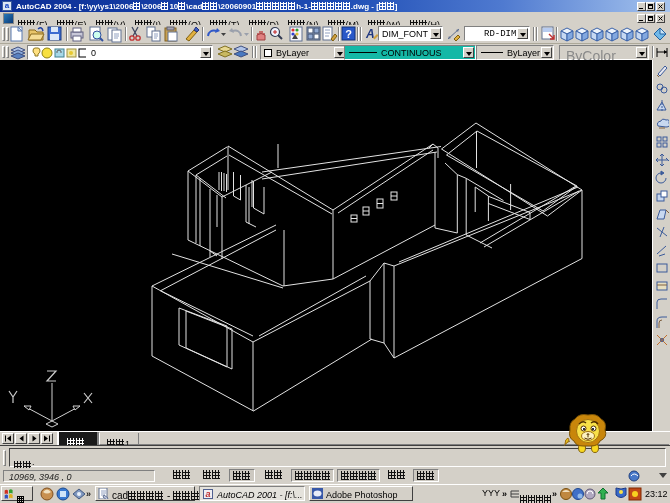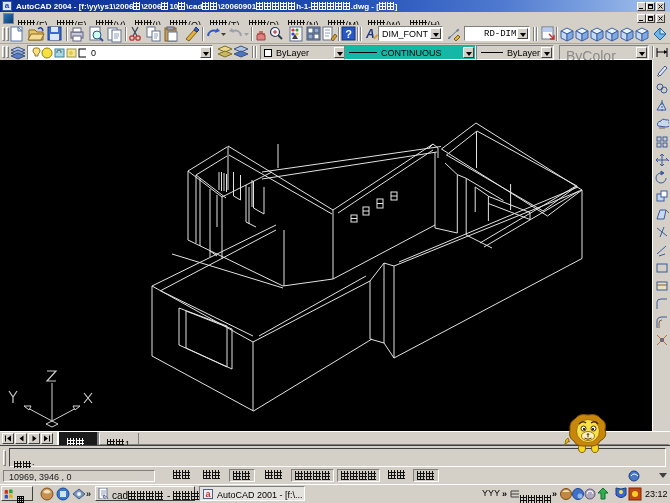--- a/index.html
+++ b/index.html
@@ -4,21 +4,21 @@
 *{margin:0;padding:0;box-sizing:border-box;font-family:"Liberation Sans",sans-serif;}
 html,body{width:670px;height:503px;overflow:hidden;background:#d4d0c8;}
 #scr{position:relative;width:670px;height:503px;}
 .abs{position:absolute;}
 
 .h{display:inline-block;width:8px;height:9px;margin-right:1px;vertical-align:-1px;
 background:repeating-linear-gradient(90deg,#111 0 1px,transparent 1px 3px),repeating-linear-gradient(0deg,#111 0 1px,transparent 1px 3px);}
 .hw{background:repeating-linear-gradient(90deg,#fff 0 1px,transparent 1px 3px),repeating-linear-gradient(0deg,#fff 0 1px,transparent 1px 3px);}
 .hb{background:repeating-linear-gradient(90deg,#000 0 1px,transparent 1px 2px),repeating-linear-gradient(0deg,#000 0 1px,transparent 1px 2px);}
 .raised{border-top:1px solid #fff;border-left:1px solid #fff;border-right:1px solid #404040;border-bottom:1px solid #404040;background:#d4d0c8;}
-.sunken{border-top:1px solid #808080;border-left:1px solid #808080;border-right:1px solid #fff;border-bottom:1px solid #fff;}
+.sunken{border-top:1px solid #808080;border-left:1px solid #808080;border-right:1px solid #fff;border-bottom:1px solid #fff;font-style:italic;}
 .grip{width:3px;border-left:1px solid #fff;border-top:1px solid #fff;border-right:1px solid #808080;border-bottom:1px solid #808080;}
 .combo{position:absolute;height:15px;background:#fff;border-top:1px solid #808080;border-left:1px solid #808080;border-right:1px solid #fff;border-bottom:1px solid #fff;font-size:9px;color:#000;}
 .cbtn{position:absolute;right:1px;top:1px;width:11px;height:11px;background:#d4d0c8;border-top:1px solid #fff;border-left:1px solid #fff;border-right:1px solid #404040;border-bottom:1px solid #404040;}
 .cbtn:after{content:"";position:absolute;left:2px;top:4px;border-left:3px solid transparent;border-right:3px solid transparent;border-top:4px solid #000;}
 .mi{display:inline-block;margin-right:9px;font-size:9px;color:#000;white-space:nowrap;}
 .sb{position:absolute;top:1px;height:13px;font-size:9px;color:#222;text-align:center;padding-top:1px;}
 .sbp{border:1px solid #808080;border-right-color:#fff;border-bottom-color:#fff;background:#ccc8c0;}
 </style></head><body>
 <div id="scr">
 
@@ -537,20 +537,27 @@
           <path d="M6,7 l4,3 -1,2 -4,-3 z" fill="#c0c8e0" stroke="#607090"></path>
         </svg>
   <span style="position:absolute;left:16px;top:3px;font-size:10px;white-space:nowrap;">cad<i class="h"></i><i class="h"></i><i class="h"></i><i class="h"></i> - <i class="h"></i><i class="h"></i><i class="h"></i></span>
  </div>
 
  <div class="abs sunken" style="left:199px;top:1px;width:106px;height:15px;background:#e4e2dc;">
   <div class="abs" style="left:3px;top:2px;width:10px;height:10px;background:#f0f0f4;border:1px solid #506090;font-size:9px;font-weight:bold;color:#c03030;line-height:9px;text-align:center;">a</div>
   <span style="position:absolute;left:17px;top:3px;font-size:9px;white-space:nowrap;">AutoCAD 2001 - [f:\...</span>
  </div>
 
+ <div class="abs raised" style="left:309px;top:1px;width:104px;height:15px;">
+  <svg class="abs" style="left:2px;top:1px" width="11" height="11">
+          <rect x="0" y="0" width="11" height="11" fill="#3858a8"></rect>
+          <ellipse cx="5.5" cy="5.5" rx="4" ry="3" fill="#e8ecf8"></ellipse>
+        </svg>
+  <span style="position:absolute;left:16px;top:3px;font-size:9px;white-space:nowrap;">Adobe Photoshop</span>
+ </div>
  <div class="abs" style="left:482px;top:3px;font-size:9px;">YYY</div>
  <div class="abs" style="left:502px;top:4px;font-size:9px;font-weight:bold;">»</div>
  <svg class="abs" style="left:510px;top:4px" width="10" height="10">
         <path d="M1,2 h8 M1,5 h8 M1,8 h8" stroke="#404040"></path>
         <path d="M1,2 v6" stroke="#404040"></path>
       </svg>
  <div class="abs" style="left:520px;top:4px;"><i class="h" style="width:7px"></i><i class="h" style="width:7px"></i><i class="h" style="width:7px"></i><i class="h" style="width:7px"></i></div>
  <div class="abs" style="left:552px;top:4px;font-size:9px;font-weight:bold;">»</div>
  <svg class="abs" style="left:560px;top:2px" width="82" height="14">
   <circle cx="6" cy="7" r="5.5" fill="#c08840" stroke="#7a5010"></circle>

